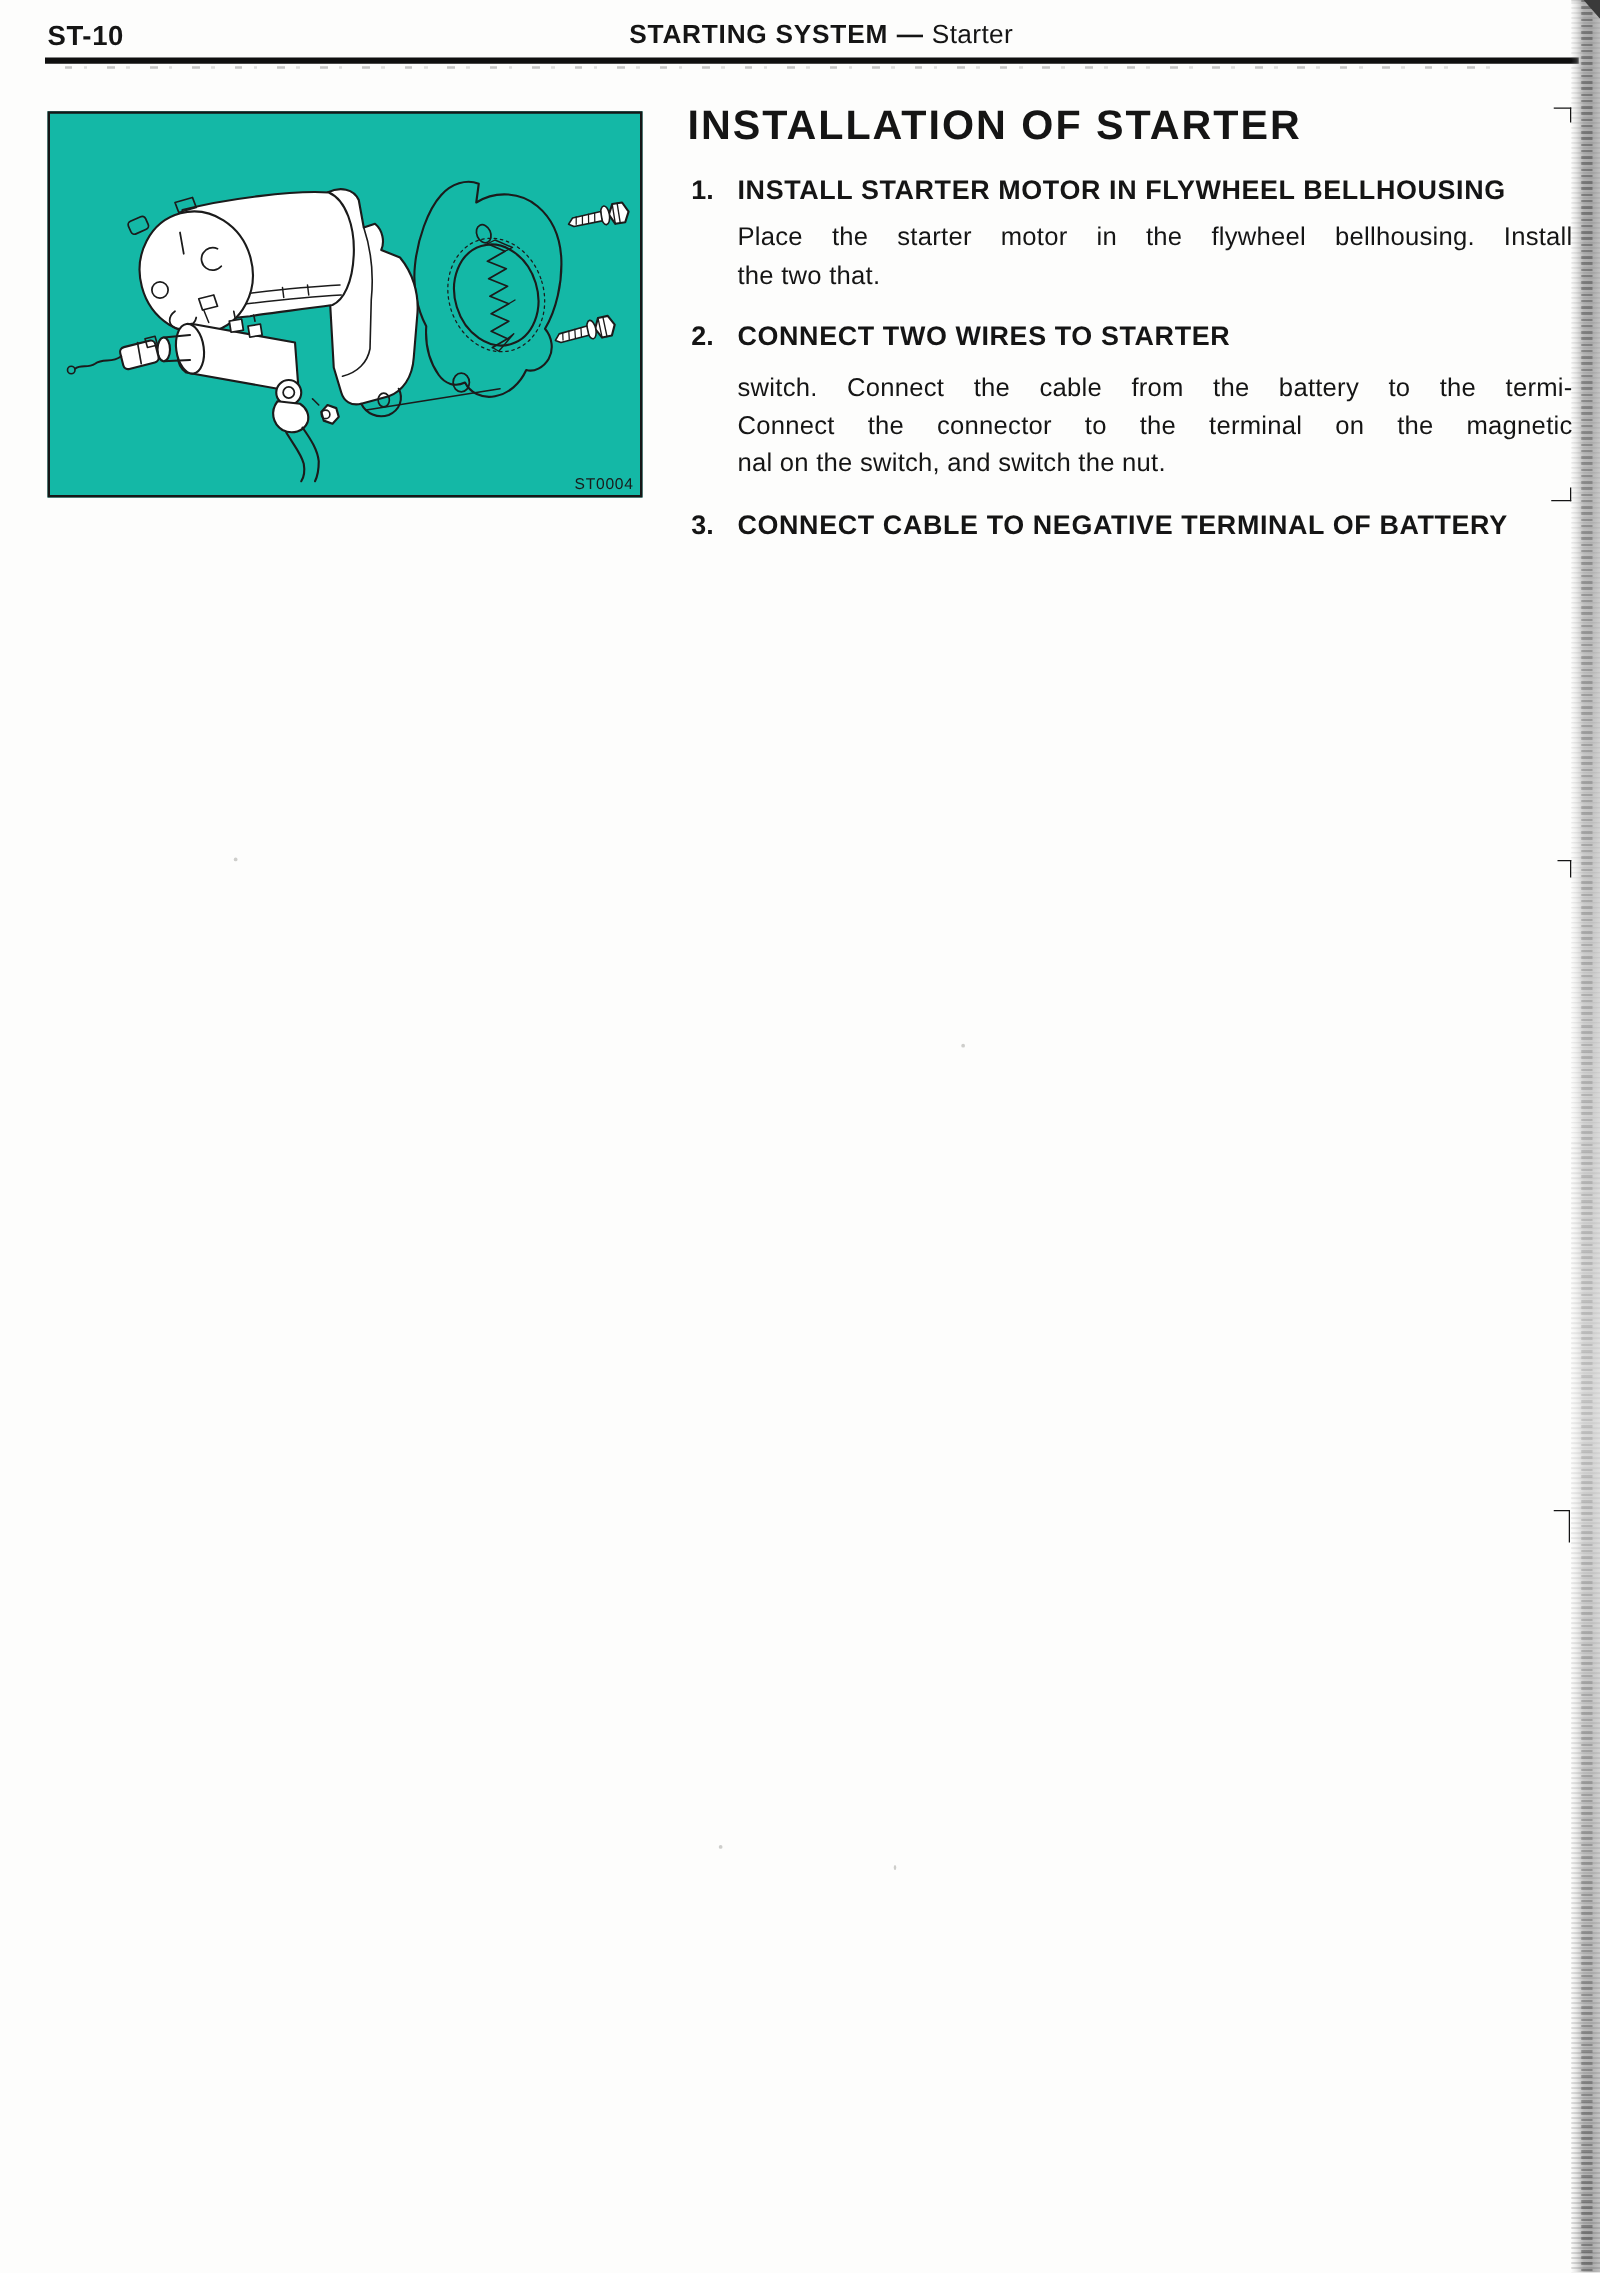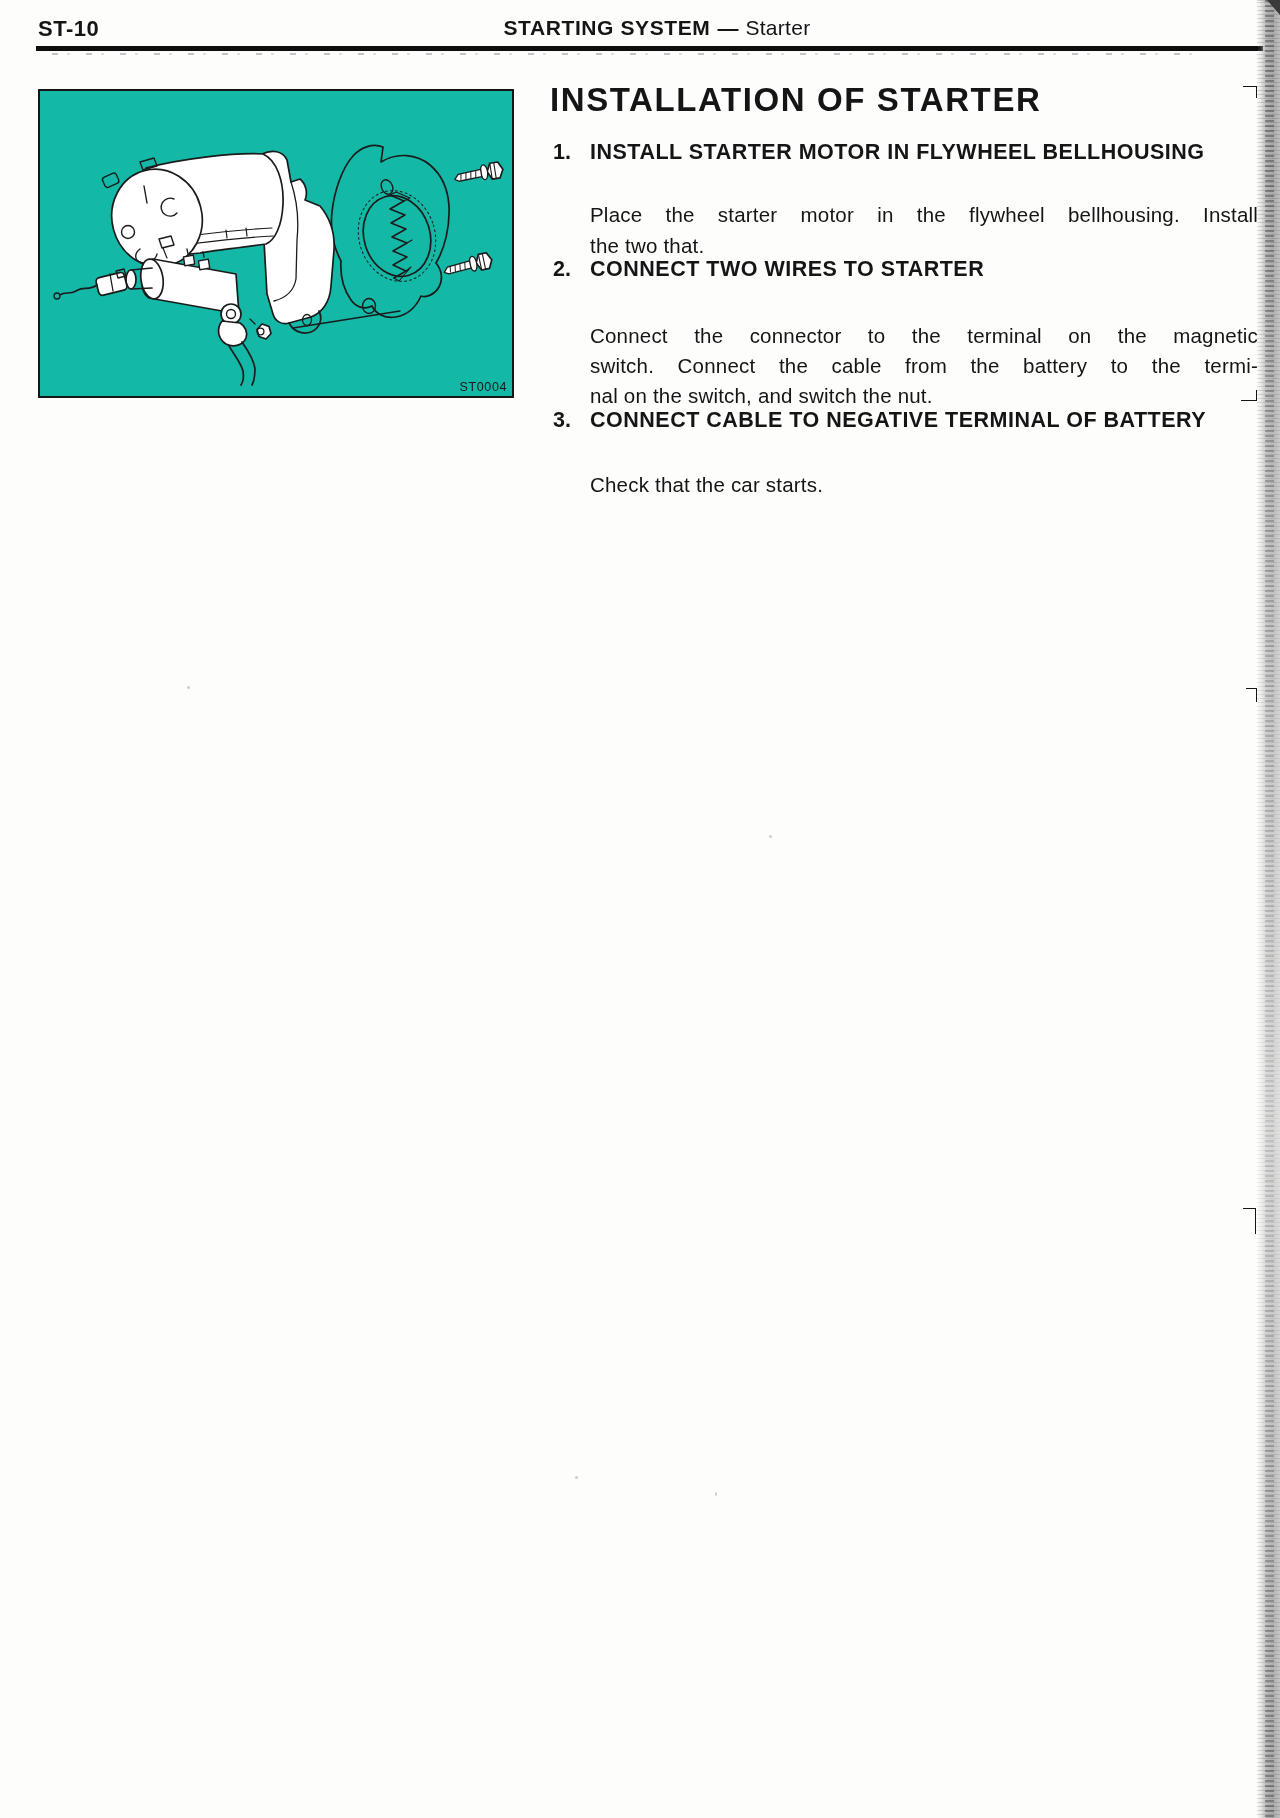--- a/index.html
+++ b/index.html
@@ -64,21 +64,20 @@
   .step .step-num { width: 40px; padding-left: 3px; flex: none; }
   .step .step-hd  { flex: 1; letter-spacing: .5px; white-space: nowrap; }
   .s1 { top: 140px; }
   .s2 { top: 257px; }
   .s3 { top: 408px; }
 
   .body-text {
     position: absolute; left: 590px; width: 668px;
     font-size: 20.5px; letter-spacing: .2px; line-height: 30px;
     font-weight: normal;
-    margin-top: 25px;
   }
   .b1 { top: 174px; line-height: 31px; }
   .b2 { top: 296px; }
   .b3 { top: 445px; }
   .body-text .jl { text-align: justify; text-align-last: justify; }
 
   
   .binding-strip {
     position: absolute; top: 0; right: 0; width: 23px; height: 1818px;
     background: linear-gradient(to right,
@@ -230,31 +229,28 @@
   <div class="body-text b1">
     <div class="jl">Place the starter motor in the flywheel bellhousing. Install</div>
     <div>the two that.</div>
   </div>
 
   <div class="step s2">
     <span class="step-num">2.</span>
     <span class="step-hd">CONNECT TWO WIRES TO STARTER</span>
   </div>
   <div class="body-text b2">
+    <div class="jl">switch. Connect the cable from the battery to the termi-</div>
     <div class="jl">Connect the connector to the terminal on the magnetic</div>
-    <div class="jl">switch. Connect the cable from the battery to the termi-</div>
     <div>nal on the switch, and switch the nut.</div>
   </div>
 
   <div class="step s3">
     <span class="step-num">3.</span>
     <span class="step-hd">CONNECT CABLE TO NEGATIVE TERMINAL OF BATTERY</span>
-  </div>
-  <div class="body-text b3">
-    <div>Check that the car starts.</div>
   </div>
 
   <div class="binding-strip"></div>
   <div class="corner-mark"></div>
   <div class="artifact a1"></div>
   <div class="artifact a2"></div>
   <div class="artifact a3"></div>
   <div class="artifact a4"></div>
   <div class="speck sp1"></div>
   <div class="speck sp2"></div>

